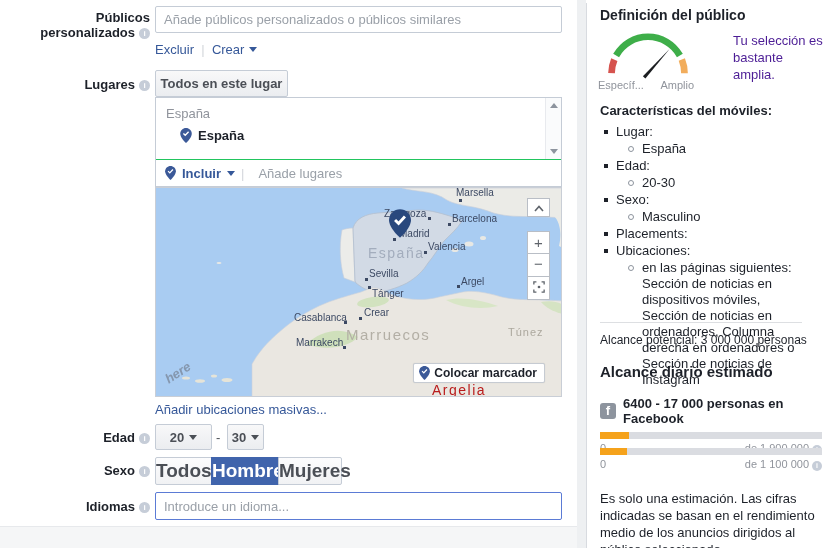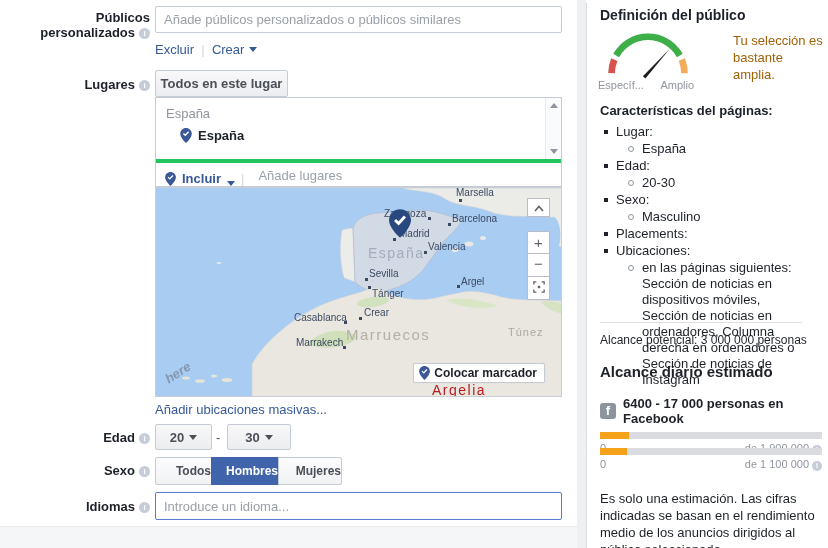--- a/index.html
+++ b/index.html
@@ -24,50 +24,50 @@
 
   .btn-dd { background:linear-gradient(#f8f8f9,#ebedf0); border:1px solid #c5ccd6; border-radius:2px;
     font-weight:700; color:#4b4f56; font-size:13px; text-align:center; line-height:25px; cursor:pointer; }
 
   
   .places-box { left:155px; top:97px; width:407px; border:1px solid #c5ccd6; background:#fff; }
   .places-list { position:relative; height:61px; }
   .list-scroll { position:absolute; right:0; top:0; bottom:0; width:16px; background:#fafbfc; border-left:1px solid #e8eaee; }
   .tri-up { position:absolute; left:4px; top:5px; width:0; height:0; border-left:4px solid transparent; border-right:4px solid transparent; border-bottom:5px solid #8d949e; }
   .tri-down { position:absolute; left:4px; bottom:5px; width:0; height:0; border-left:4px solid transparent; border-right:4px solid transparent; border-top:5px solid #8d949e; }
-  .include-row { border-top:4px solid #22c55e; height:27px; display:flex; align-items:flex-end; padding-left:9px; gap:6px; }
+  .include-row { border-top:1px solid #22c55e; height:27px; display:flex; align-items:center; padding-left:9px; gap:6px; }
 
   
   .map { left:155px; top:187px; width:407px; height:210px; border:1px solid #c9ced6; overflow:hidden; background:#a9ccf2; }
   .map svg.geo { position:absolute; left:0; top:0; }
   .city { position:absolute; font-size:10px; color:#3c4963; white-space:nowrap; }
   .cdot { position:absolute; width:3px; height:3px; background:#3c4963; }
   .region { position:absolute; color:#a6aebc; letter-spacing:1.5px; font-size:14px; white-space:nowrap; }
   .mapctl { position:absolute; background:#fff; border:1px solid #b9bec6; color:#5f646b;
     width:23px; text-align:center; cursor:pointer; }
   .marker-btn { position:absolute; right:16px; bottom:13px; background:#fff; border:1px solid #c6cbd2;
     border-radius:2px; height:20px; line-height:18px; padding:0 7px 0 5px; font-weight:700; font-size:12px;
     color:#1d2129; display:flex; align-items:center; gap:4px; cursor:pointer; box-shadow:0 0 1px rgba(0,0,0,.15); }
   .here { position:absolute; left:8px; bottom:16px; color:#7f8ea3; font-weight:700; font-style:italic;
     font-size:13px; transform:rotate(-33deg); opacity:.85; }
 
   
   .seg { border:1px solid #c5ccd6; background:linear-gradient(#fcfcfd,#f1f2f4); color:#4b4f56;
-    font-weight:700; font-size:12px; text-align:right; line-height:26px; cursor:pointer; }
+    font-weight:700; font-size:19px; text-align:left; line-height:26px; cursor:pointer; }
   .seg.sel { background:#4064ac; border-color:#4064ac; color:#fff; }
 
   .bottom-band { left:0; top:526px; width:585px; height:22px; background:#f5f6f7; border-top:1px solid #e7e9ec; }
   .gutter { left:577px; top:0; width:9px; height:548px; background:#eef0f2; }
 
   
   .rpanel { left:586px; top:3px; width:284px; height:548px; background:#fff; border-left:1px solid #d8dbe0; }
   .rp-title { position:absolute; left:13px; top:4px; font-size:14px; font-weight:700; }
   .gauge-labels { position:absolute; left:11px; top:76px; width:96px; display:flex; justify-content:space-between;
     color:#90949c; font-size:11px; }
-  .gauge-msg { position:absolute; left:146px; top:29px; width:92px; font-size:13px; color:#a16207; line-height:17px; }
+  .gauge-msg { position:absolute; left:146px; top:29px; width:92px; font-size:13px; color:#4c1d95; line-height:17px; }
 
   .chars { position:absolute; left:13px; top:100px; width:195px; }
   .chars h3 { font-size:13px; font-weight:700; margin-bottom:6px; }
   ul.l1 { list-style:none; }
   ul.l1 > li { position:relative; padding-left:16px; line-height:16px; margin-bottom:1px; }
   ul.l1 > li::before { content:""; position:absolute; left:4px; top:6px; width:4px; height:4px; background:#1d2129; }
   ul.l2 { list-style:none; }
   ul.l2 > li { position:relative; padding-left:16px; line-height:16px; margin:1px 0 1px 10px; }
   ul.l2 > li::before { content:""; position:absolute; left:2px; top:5px; width:4px; height:4px;
     border:1px solid #8d949e; border-radius:50%; }
@@ -242,21 +242,21 @@
 
 <a class="abs link" style="left:155px; top:402px;">Añadir ubicaciones masivas...</a>
 
 <div class="abs fieldlabel" style="top:430px;">
   <span>Edad</span><span class="info-dot">i</span>
 </div>
 <div class="abs btn-dd" style="left:155px; top:424px; width:57px; height:26px;">
   <span>20</span><span class="caret"></span>
 </div>
 <span class="abs" style="left:216px; top:430px; color:#4b4f56;">-</span>
-<div class="abs btn-dd" style="left:227px; top:424px; width:64px; height:26px;">
+<div class="abs btn-dd" style="left:227px; top:424px; width:37px; height:26px;">
   <span>30</span><span class="caret"></span>
 </div>
 
 <div class="abs fieldlabel" style="top:463px;">
   <span>Sexo</span><span class="info-dot">i</span>
 </div>
 <div class="abs" style="left:155px; top:457px; display:flex;">
   <div class="seg" style="width:57px; border-radius:2px 0 0 2px;">Todos</div>
   <div class="seg sel" style="width:68px; margin-left:-1px;">Hombres</div>
   <div class="seg" style="width:64px; margin-left:-1px; border-radius:0 2px 2px 0;">Mujeres</div>
@@ -279,21 +279,21 @@
     <path d="M85.2 35.8 A38 38 0 0 1 88 50" stroke="#f2ad5c" stroke-width="7" fill="none"></path>
     <polygon points="72.7,24.7 47.3,55.6 44.7,53.2" fill="#1c1e21"></polygon>
   </svg>
   <div class="gauge-labels">
     <span>Específ...</span>
     <span>Amplio</span>
   </div>
   <div class="gauge-msg">Tu selección es bastante amplia.</div>
 
   <div class="chars">
-    <h3>Características del páginas:</h3>
+    <h3>Características del móviles:</h3>
     <ul class="l1">
       <li>
         <span>Lugar:</span>
         <ul class="l2">
             <li>España</li>
           </ul>
       </li>
       <li>
         <span>Edad:</span>
         <ul class="l2">

